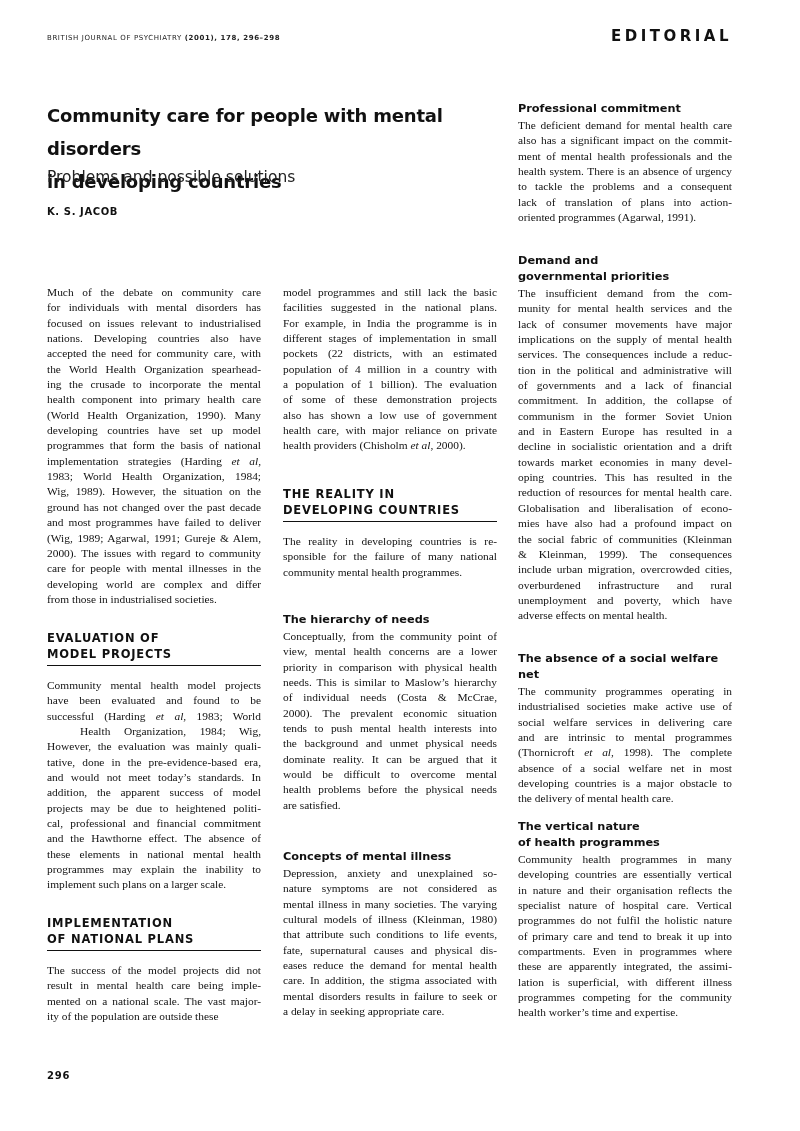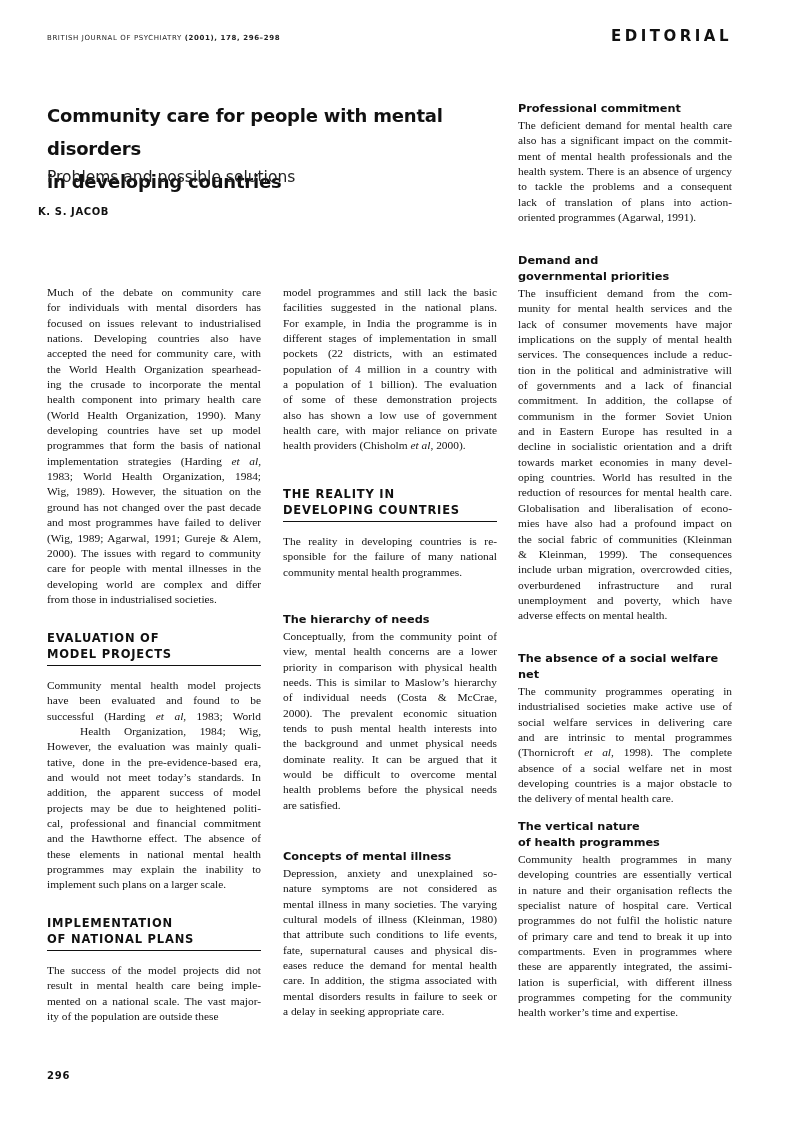--- a/index.html
+++ b/index.html
@@ -6,21 +6,21 @@
   body { width: 800px; height: 1131px; position: relative; overflow: hidden; color: #111; }
   .sans { font-family: "DejaVu Sans", "Liberation Sans", sans-serif; }
   .serif { font-family: "Liberation Serif", "DejaVu Serif", serif; }
 
   .running-head { position: absolute; left: 47px; top: 34px; font-size: 7px; letter-spacing: 0.6px; color: #222; }
   .running-head b { font-weight: bold; }
   .section-label { position: absolute; right: 68px; top: 27px; font-size: 15px; font-weight: bold; letter-spacing: 3.5px; color: #111; }
 
   .title { position: absolute; left: 47px; top: 99px; width: 470px; font-size: 18px; font-weight: bold; line-height: 33px; letter-spacing: -0.2px; }
   .subtitle { position: absolute; left: 47px; top: 168px; font-size: 15.5px; font-weight: normal; color: #222; }
-  .author { position: absolute; left: 38px; top: 206px; font-size: 10px; font-weight: bold; letter-spacing: 0.6px; }
+  .author { position: absolute; left: 47px; top: 206px; font-size: 10px; font-weight: bold; letter-spacing: 0.6px; }
 
   .col { position: absolute; width: 214px; }
   .col.c1 { left: 47px; }
   .col.c2 { left: 283px; }
   .col.c3 { left: 518px; width: 214px; }
 
   .body-line { font-size: 11.4px; line-height: 15.35px; height: 15.35px; text-align: justify; text-align-last: justify; white-space: nowrap; overflow: visible; }
   .body-line.last { text-align-last: left; }
 
   .h-caps { font-size: 11.5px; font-weight: bold; letter-spacing: 0.8px; line-height: 16px; }
@@ -187,21 +187,21 @@
       <div class="body-line" style="white-space: normal; overflow: hidden;">lack of consumer movements have major</div>
       <div class="body-line" style="white-space: normal; overflow: hidden;">implications on the supply of mental health</div>
       <div class="body-line" style="white-space: normal; overflow: hidden;">services. The consequences include a reduc-</div>
       <div class="body-line" style="white-space: normal; overflow: hidden;">tion in the political and administrative will</div>
       <div class="body-line" style="white-space: normal; overflow: hidden;">of governments and a lack of financial</div>
       <div class="body-line" style="white-space: normal; overflow: hidden;">commitment. In addition, the collapse of</div>
       <div class="body-line" style="white-space: normal; overflow: hidden;">communism in the former Soviet Union</div>
       <div class="body-line" style="white-space: normal; overflow: hidden;">and in Eastern Europe has resulted in a</div>
       <div class="body-line" style="white-space: normal; overflow: hidden;">decline in socialistic orientation and a drift</div>
       <div class="body-line" style="white-space: normal; overflow: hidden;">towards market economies in many devel-</div>
-      <div class="body-line" style="white-space: normal; overflow: hidden;">oping countries. World has resulted in the</div>
+      <div class="body-line" style="white-space: normal; overflow: hidden;">oping countries. This has resulted in the</div>
       <div class="body-line" style="white-space: normal; overflow: hidden;">reduction of resources for mental health care.</div>
       <div class="body-line" style="white-space: normal; overflow: hidden;">Globalisation and liberalisation of econo-</div>
       <div class="body-line" style="white-space: normal; overflow: hidden;">mies have also had a profound impact on</div>
       <div class="body-line" style="white-space: normal; overflow: hidden;">the social fabric of communities (Kleinman</div>
       <div class="body-line" style="white-space: normal; overflow: hidden;">&amp; Kleinman, 1999). The consequences</div>
       <div class="body-line" style="white-space: normal; overflow: hidden;">include urban migration, overcrowded cities,</div>
       <div class="body-line" style="white-space: normal; overflow: hidden;">overburdened infrastructure and rural</div>
       <div class="body-line" style="white-space: normal; overflow: hidden;">unemployment and poverty, which have</div>
       <div class="body-line last">adverse effects on mental health.</div>
     </div>

